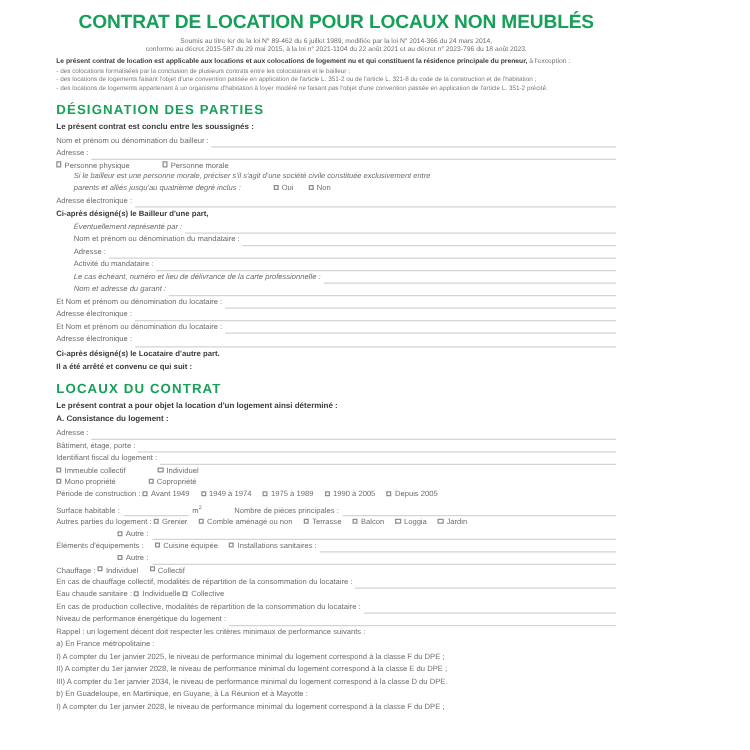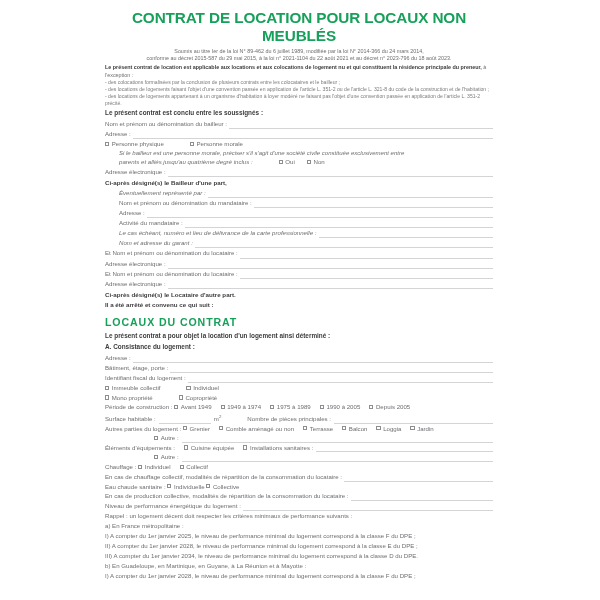--- a/index.html
+++ b/index.html
@@ -14,21 +14,21 @@
     font-family: "Liberation Sans", sans-serif;
     color: #58585a;
     -webkit-font-smoothing: antialiased;
   }
   #page {
     position: relative;
     width: 600px;
     height: 600px;
     background: #ffffff;
     box-sizing: border-box;
-    padding: 9px 107px 0 105px;
+    padding: 9px 107px 0 45px;
   }
 
   
   .doc-title {
     text-align: center;
     color: #17a05a;
     font-weight: bold;
     font-size: 15.3px;
     letter-spacing: -0.1px;
     line-height: 18px;
@@ -157,20 +157,21 @@
   <div class="doc-title">CONTRAT DE LOCATION POUR LOCAUX NON MEUBLÉS</div>
 
   <div class="subtitle">Soumis au titre Ier de la loi N° 89-462 du 6 juillet 1989, modifiée par la loi N° 2014-366 du 24 mars 2014,</div>
   <div class="subtitle">conforme au décret 2015-587 du 29 mai 2015, à la loi n° 2021-1104 du 22 août 2021 et au décret n° 2023-796 du 18 août 2023.</div>
 
   <div class="lead"><b>Le présent contrat de location est applicable aux locations et aux colocations de logement nu et qui constituent la résidence principale du preneur,</b> <span>à l'exception :</span></div>
   <div class="bullets">- des colocations formalisées par la conclusion de plusieurs contrats entre les colocataires et le bailleur ;</div>
   <div class="bullets">- des locations de logements faisant l'objet d'une convention passée en application de l'article L. 351-2 ou de l'article L. 321-8 du code de la construction et de l'habitation ;</div>
   <div class="bullets">- des locations de logements appartenant à un organisme d'habitation à loyer modéré ne faisant pas l'objet d'une convention passée en application de l'article L. 351-2 précité.</div>
 
+  <div class="section-head">DÉSIGNATION DES PARTIES</div>
   <div class="bold-line">Le présent contrat est conclu entre les soussignés :</div>
 
   <div class="row">
     <span class="lbl">Nom et prénom ou dénomination du bailleur :</span>
     <span class="fill"></span>
   </div>
   <div class="row">
     <span class="lbl">Adresse :</span>
     <span class="fill"></span>
   </div>

